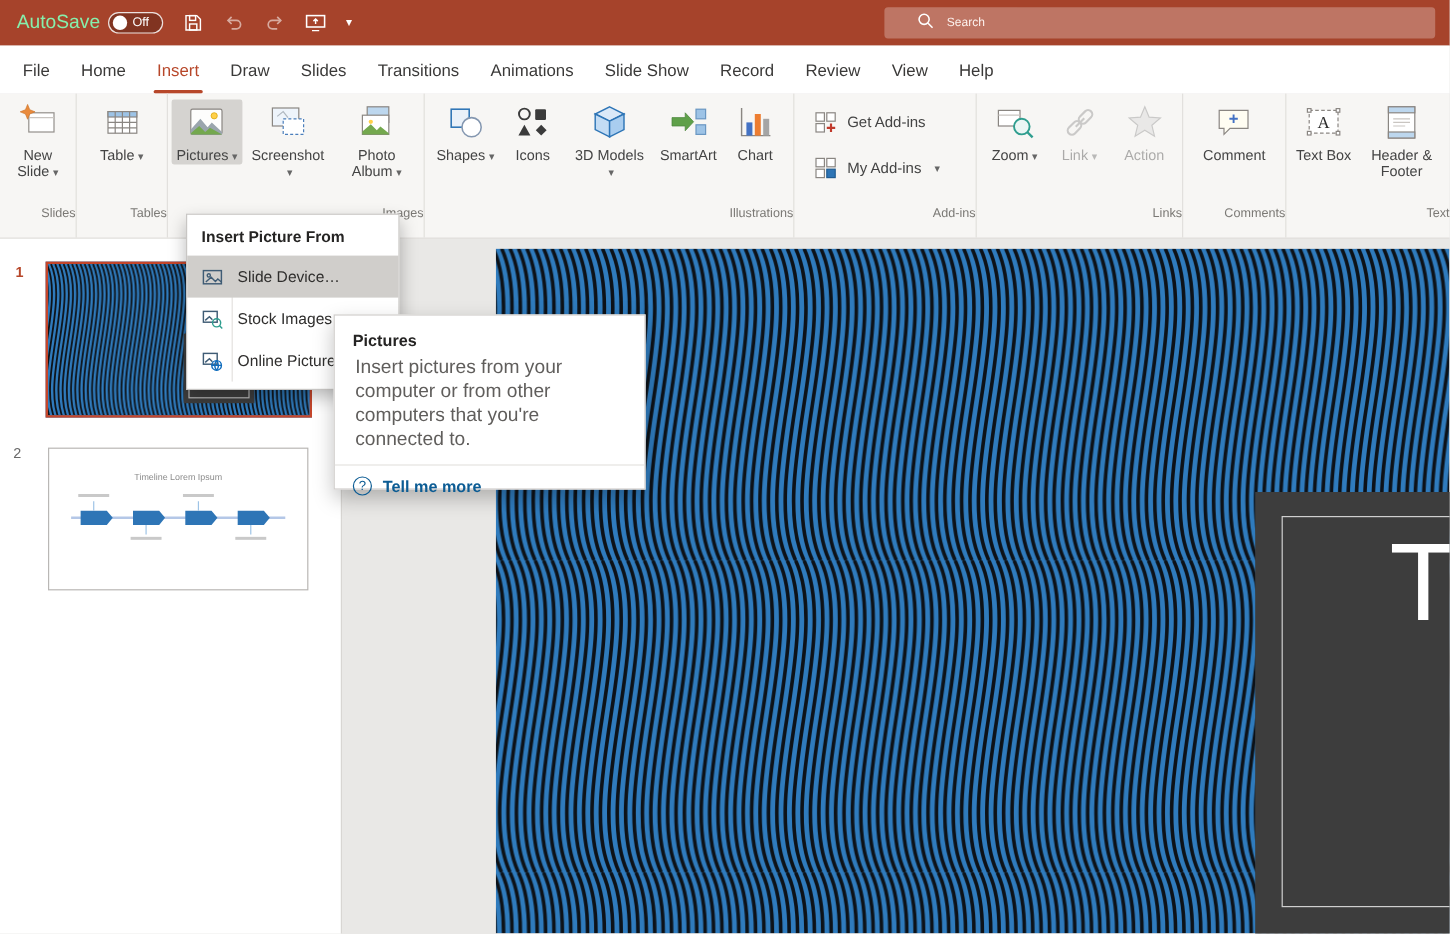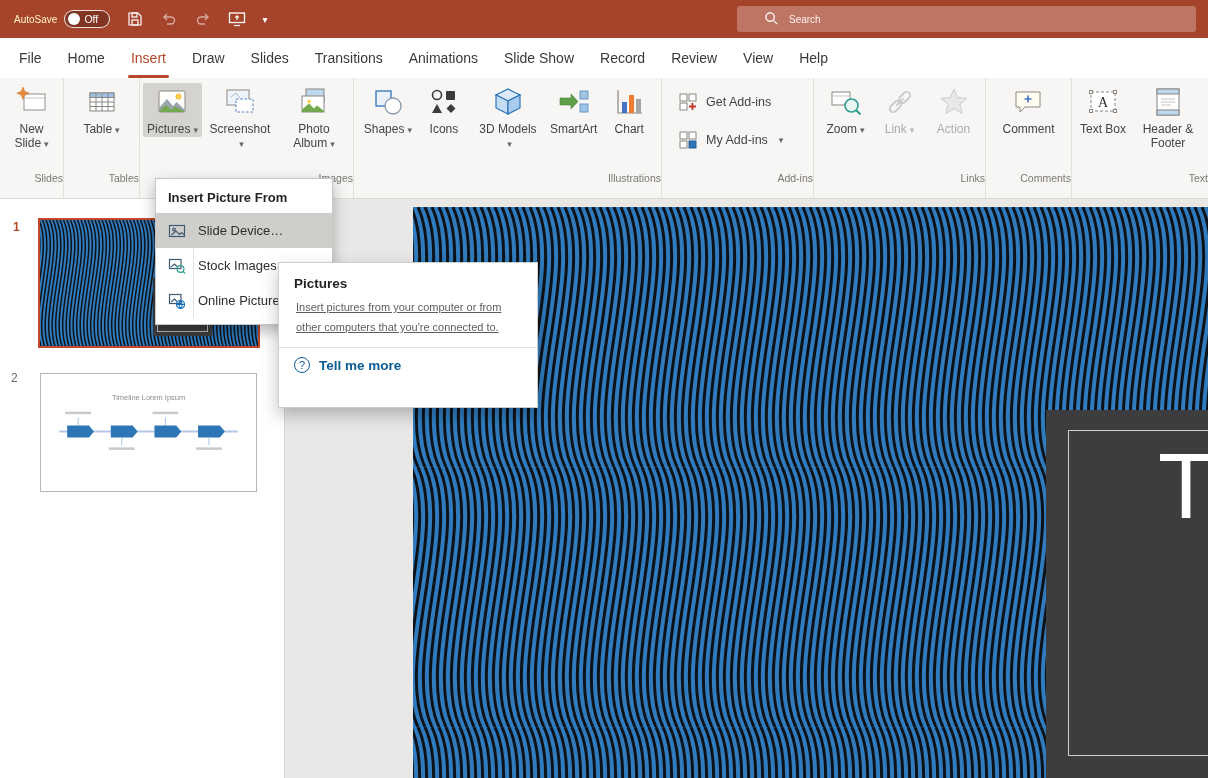--- a/index.html
+++ b/index.html
@@ -4,21 +4,21 @@
 <style>
   * { margin:0; padding:0; box-sizing:border-box; }
   html,body { width:1208px; height:778px; overflow:hidden;
     font-family:"Liberation Sans", sans-serif; font-size:13px; color:#252423; background:#e9e8e6; }
 
   
   .titlebar { position:absolute; left:0; top:0; width:1208px; height:38px;
     background:var(--titlebar-red,#A6432B); display:flex; align-items:center; }
   .tb-left { display:flex; align-items:center; gap:16px; padding-left:14px; color:#fff; }
   .autosave { display:flex; align-items:center; gap:7px; }
-  .autosave-label { font-size:10px; color:#fef9c3; }
+  .autosave-label { font-size:16px; color:#86efac; }
   .pill { width:46px; height:18px; border-radius:9px; background:rgba(0,0,0,.22);
     border:1px solid rgba(255,255,255,.85); display:flex; align-items:center; gap:4px; padding:0 3px; cursor:pointer; }
   .pill-knob { width:12px; height:12px; border-radius:50%; background:#fff; }
   .pill-state { font-size:10.5px; color:#fff; }
   .tb-icon { width:18px; height:18px; display:inline-flex; align-items:center; justify-content:center; cursor:pointer; }
   .tb-icon.dim { opacity:.55; cursor:default; }
   .tb-chev { color:#fff; font-size:10px; cursor:pointer; }
   .tb-chev::after { content:"▾"; }
   .tb-title { position:absolute; left:408px; top:0; width:260px; height:38px; line-height:38px;
     text-align:center; color:#fff; font-size:13px; white-space:nowrap; }
@@ -83,21 +83,21 @@
   .pic-menu-sep { position:absolute; left:37px; top:42px; bottom:6px; width:1px; background:#e4e2df; }
   .pic-item { position:relative; height:35px; display:flex; align-items:center; gap:12px; padding-left:12px; cursor:pointer; }
   .pic-item.hover { background:#d0cecb; }
   .pic-item .ic18 { width:18px; height:18px; display:block; }
   .pic-item-label { font-size:13px; color:#2f2e2d; }
 
   
   .tooltip { position:absolute; left:278px; top:262px; width:260px; height:146px; background:#fff;
     border:1px solid #d0cecb; box-shadow:0 7px 16px rgba(0,0,0,.25); z-index:60; }
   .tt-title { padding:13px 15px 6px; font-weight:bold; font-size:13.5px; color:#252423; }
-  .tt-body { padding:0 17px; font-size:11px; line-height:20px; color:#605e5c;text-decoration:underline; }
+  .tt-body { padding:0 17px; font-size:16px; line-height:20px; color:#605e5c; }
   .tt-div { margin-top:10px; border-top:1px solid #e5e3e0; }
   .tt-link { display:flex; align-items:center; gap:9px; padding:9px 15px; cursor:pointer; }
   .q-icon { width:16px; height:16px; border-radius:50%; border:1.5px solid var(--link-blue,#0C5C94);
     color:var(--link-blue,#0C5C94); font-size:11px; display:flex; align-items:center; justify-content:center; }
   .q-icon::after { content:"?"; }
   .tt-link-label { color:var(--link-blue,#0C5C94); font-size:13.5px; font-weight:bold; }
 </style>
 </head>
 <body>
 

